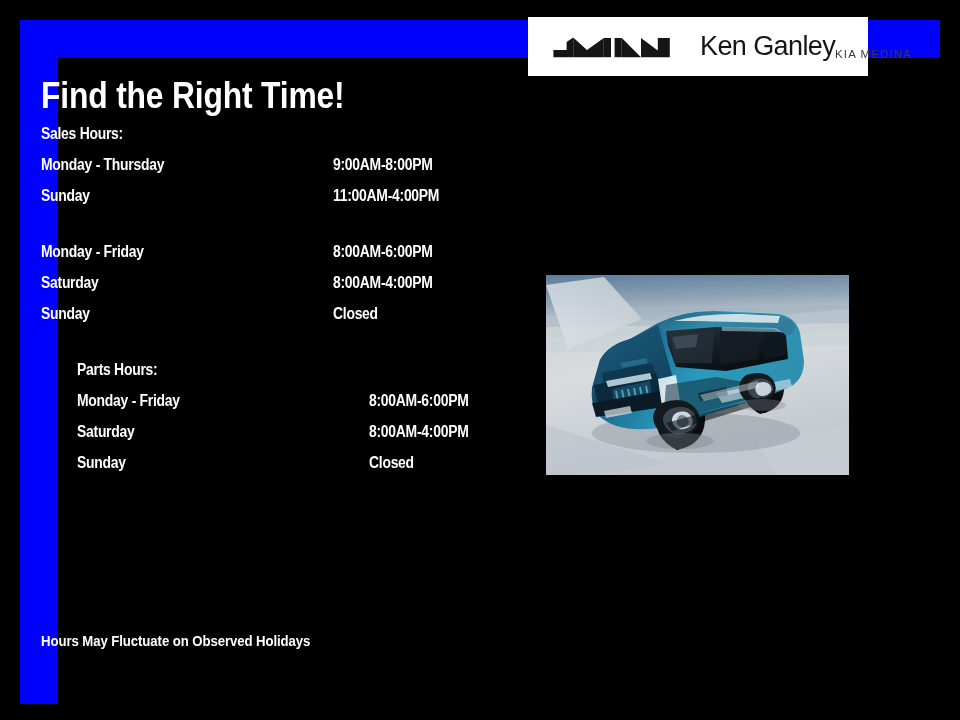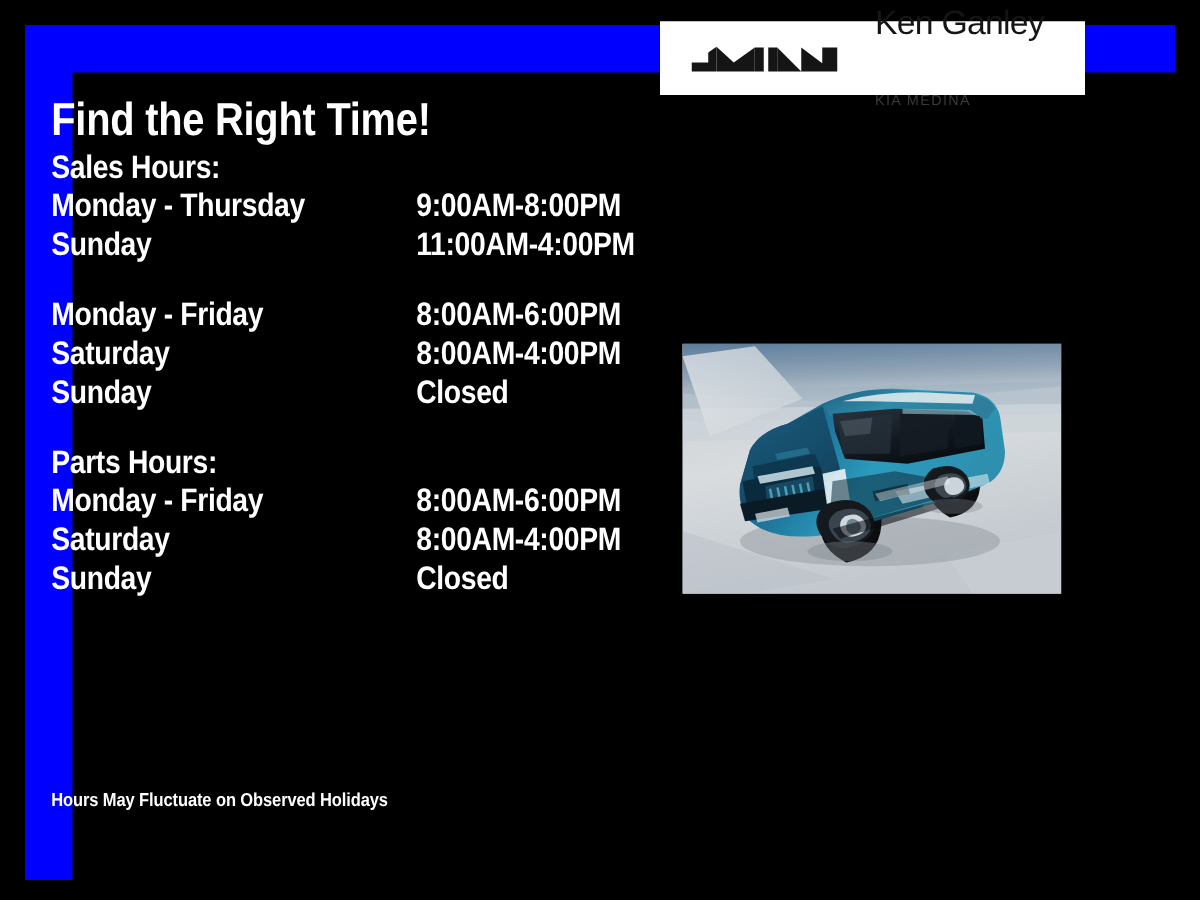--- a/index.html
+++ b/index.html
@@ -42,28 +42,28 @@
     transform:scaleX(0.86);
     transform-origin:left top;
   }
   
   #hours {
     position:absolute;
     left:41px; top:118px;
     width:520px;
   }
   .block { margin-bottom:25px; }
-  .block:last-child { margin-bottom:0; }
+  .block:last-child { margin-bottom:0;margin-left:36px; }
   .hdr, .row {
     position:relative;
     height:31px;
     line-height:31px;
     white-space:nowrap;
     color:#ffffff;
-    font-size:26px;
+    font-size:16px;
     font-weight:bold;
     font-stretch:condensed;
     letter-spacing:-0.3px;
   }
   .hdr span, .row .day, .row .time {
     display:inline-block;
     transform:scaleX(0.87);
     transform-origin:left center;
   }
   .row .day {
@@ -97,23 +97,22 @@
     align-items:center;
   }
   #kia-mark {
     margin-left:22px;
     width:128px; height:30px;
     flex:none;
   }
   #dealer-text {
     margin-left:22px;
     display:flex;
-    flex-direction:column;
+    flex-direction:row;
     justify-content:center;
-    gap:28px;
   }
   #dealer-name {
     color:#151515;
     font-size:27px;
     font-weight:normal;
     letter-spacing:-0.6px;
     line-height:1;
     white-space:nowrap;
   }
   #dealer-sub {

